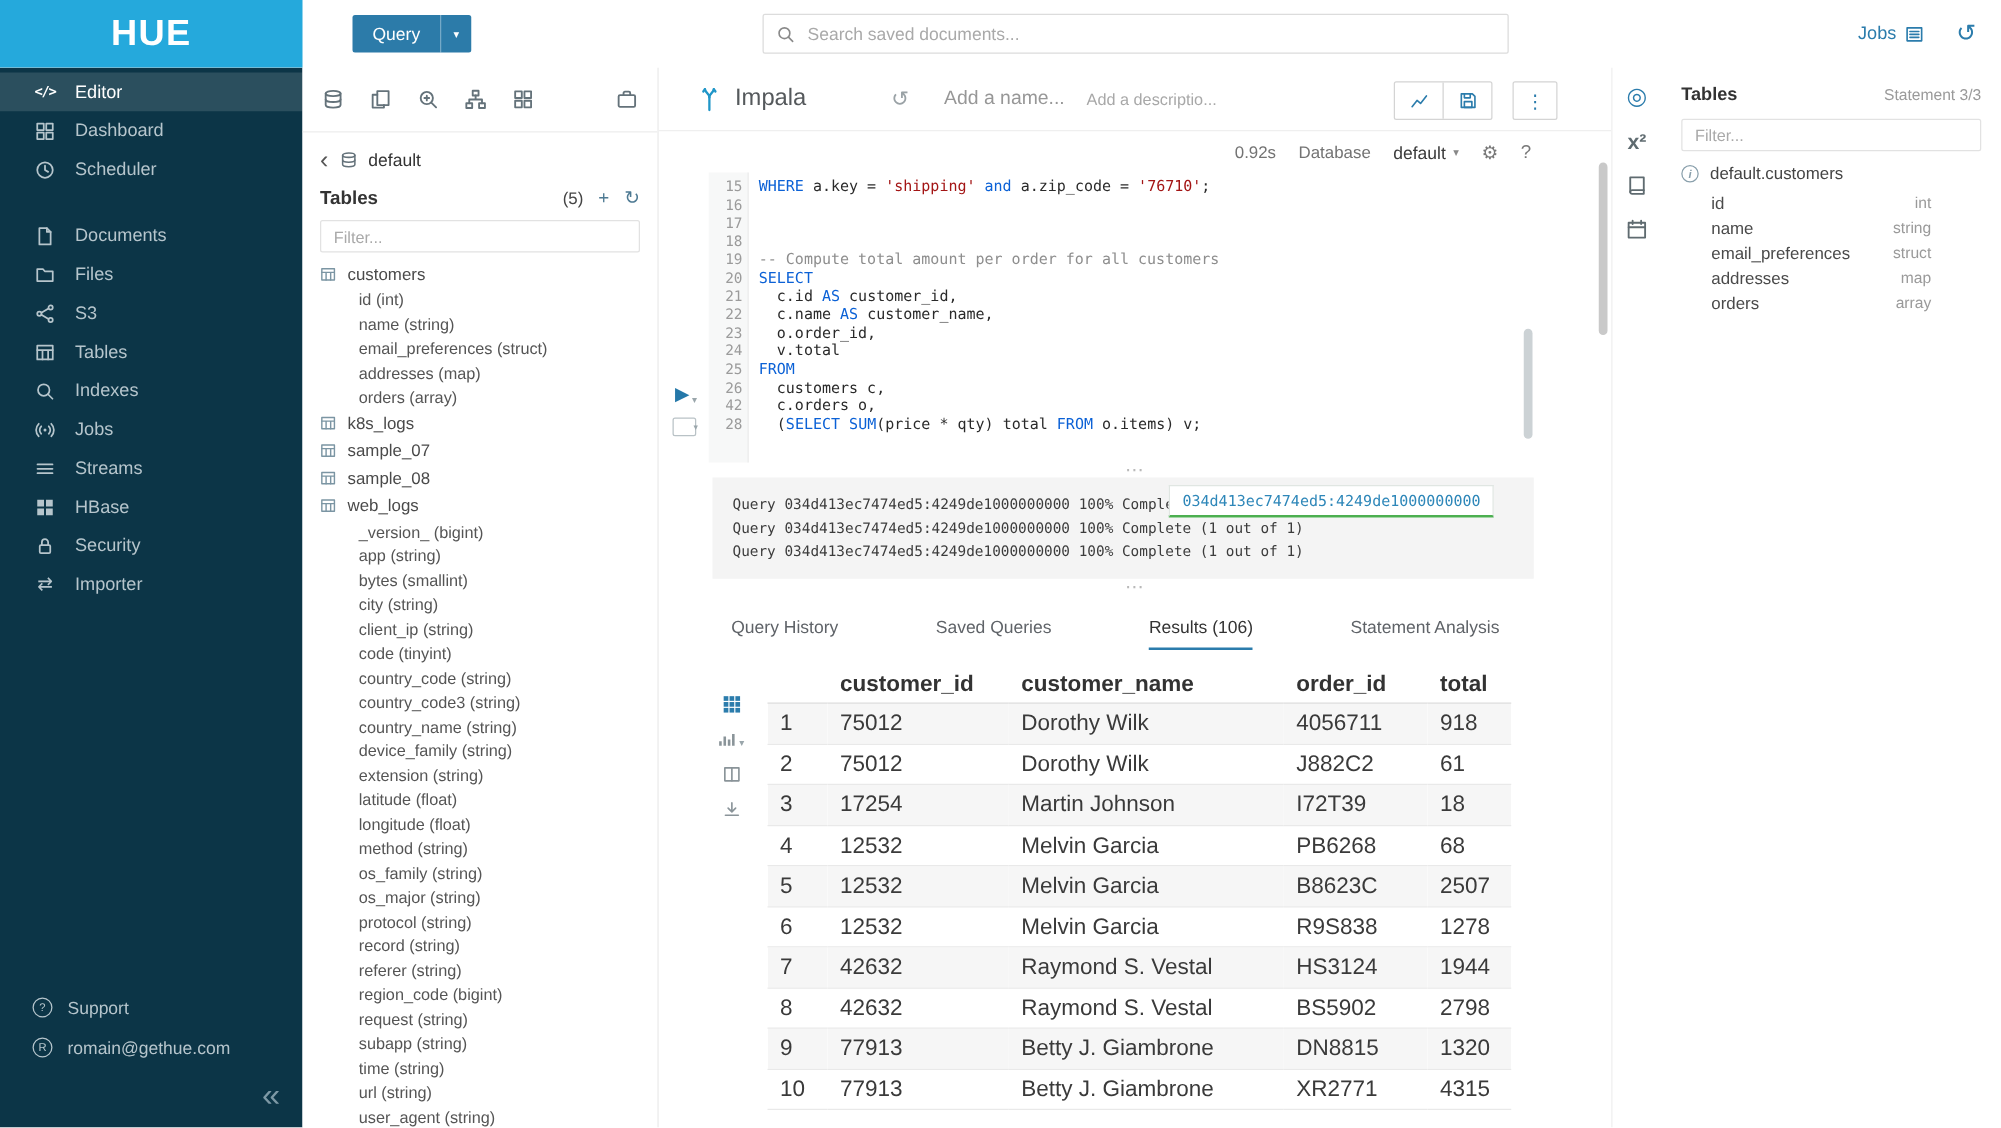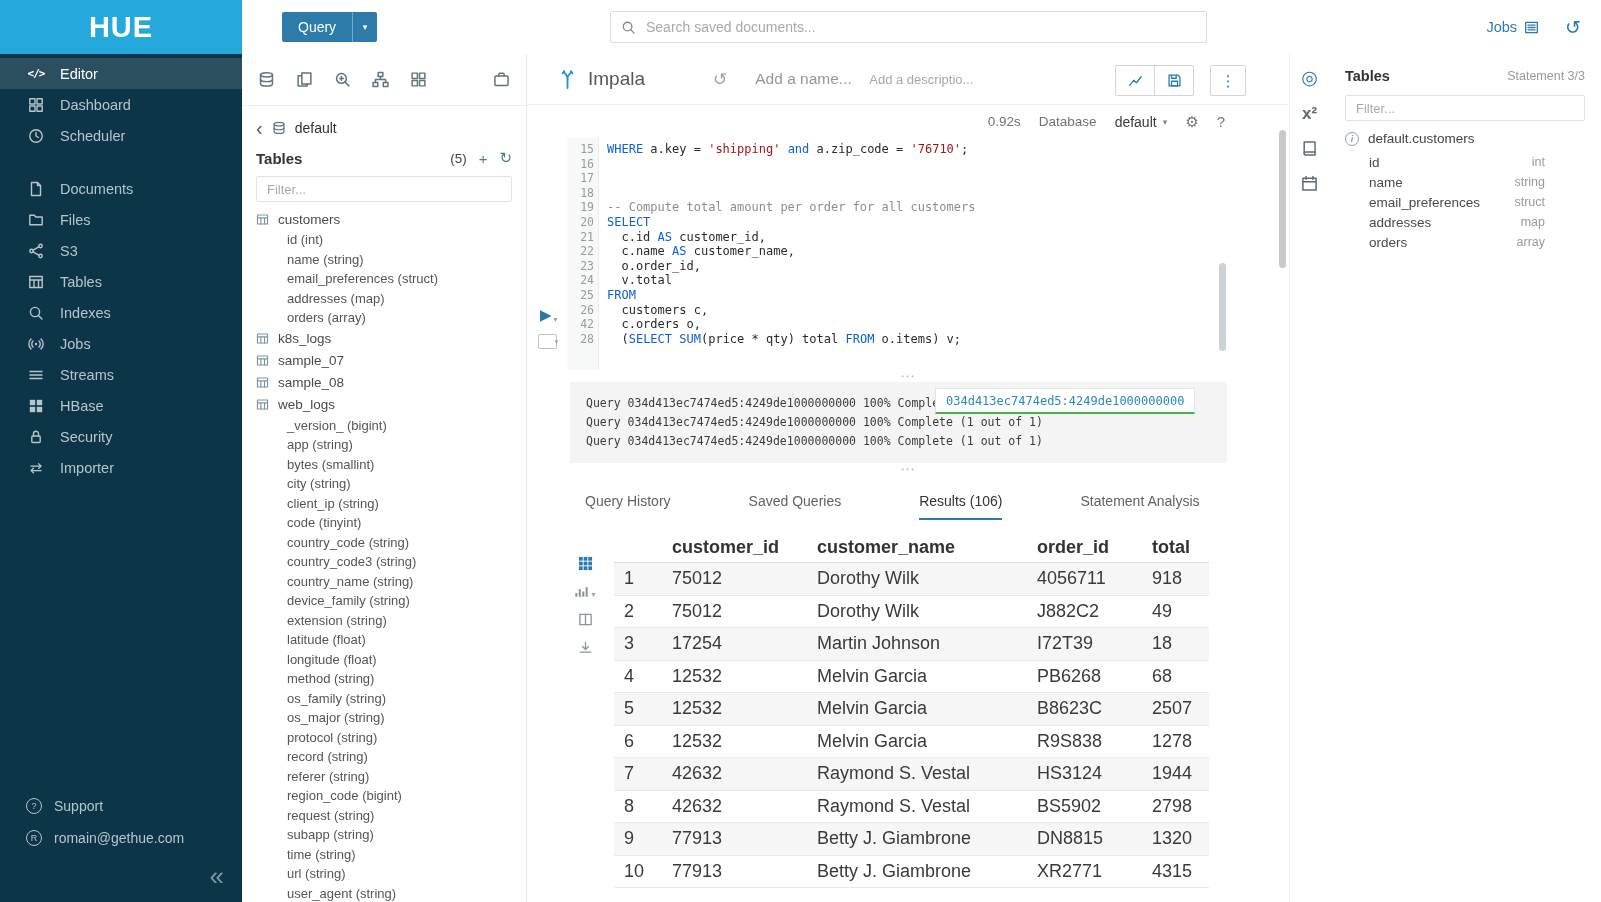--- a/index.html
+++ b/index.html
@@ -690,21 +690,21 @@
               <td>75012</td>
               <td>Dorothy Wilk</td>
               <td>4056711</td>
               <td>918</td>
             </tr>
             <tr>
               <td>2</td>
               <td>75012</td>
               <td>Dorothy Wilk</td>
               <td>J882C2</td>
-              <td>49</td>
+              <td>61</td>
             </tr>
             <tr>
               <td>3</td>
               <td>17254</td>
               <td>Martin Johnson</td>
               <td>I72T39</td>
               <td>18</td>
             </tr>
             <tr>
               <td>4</td>

